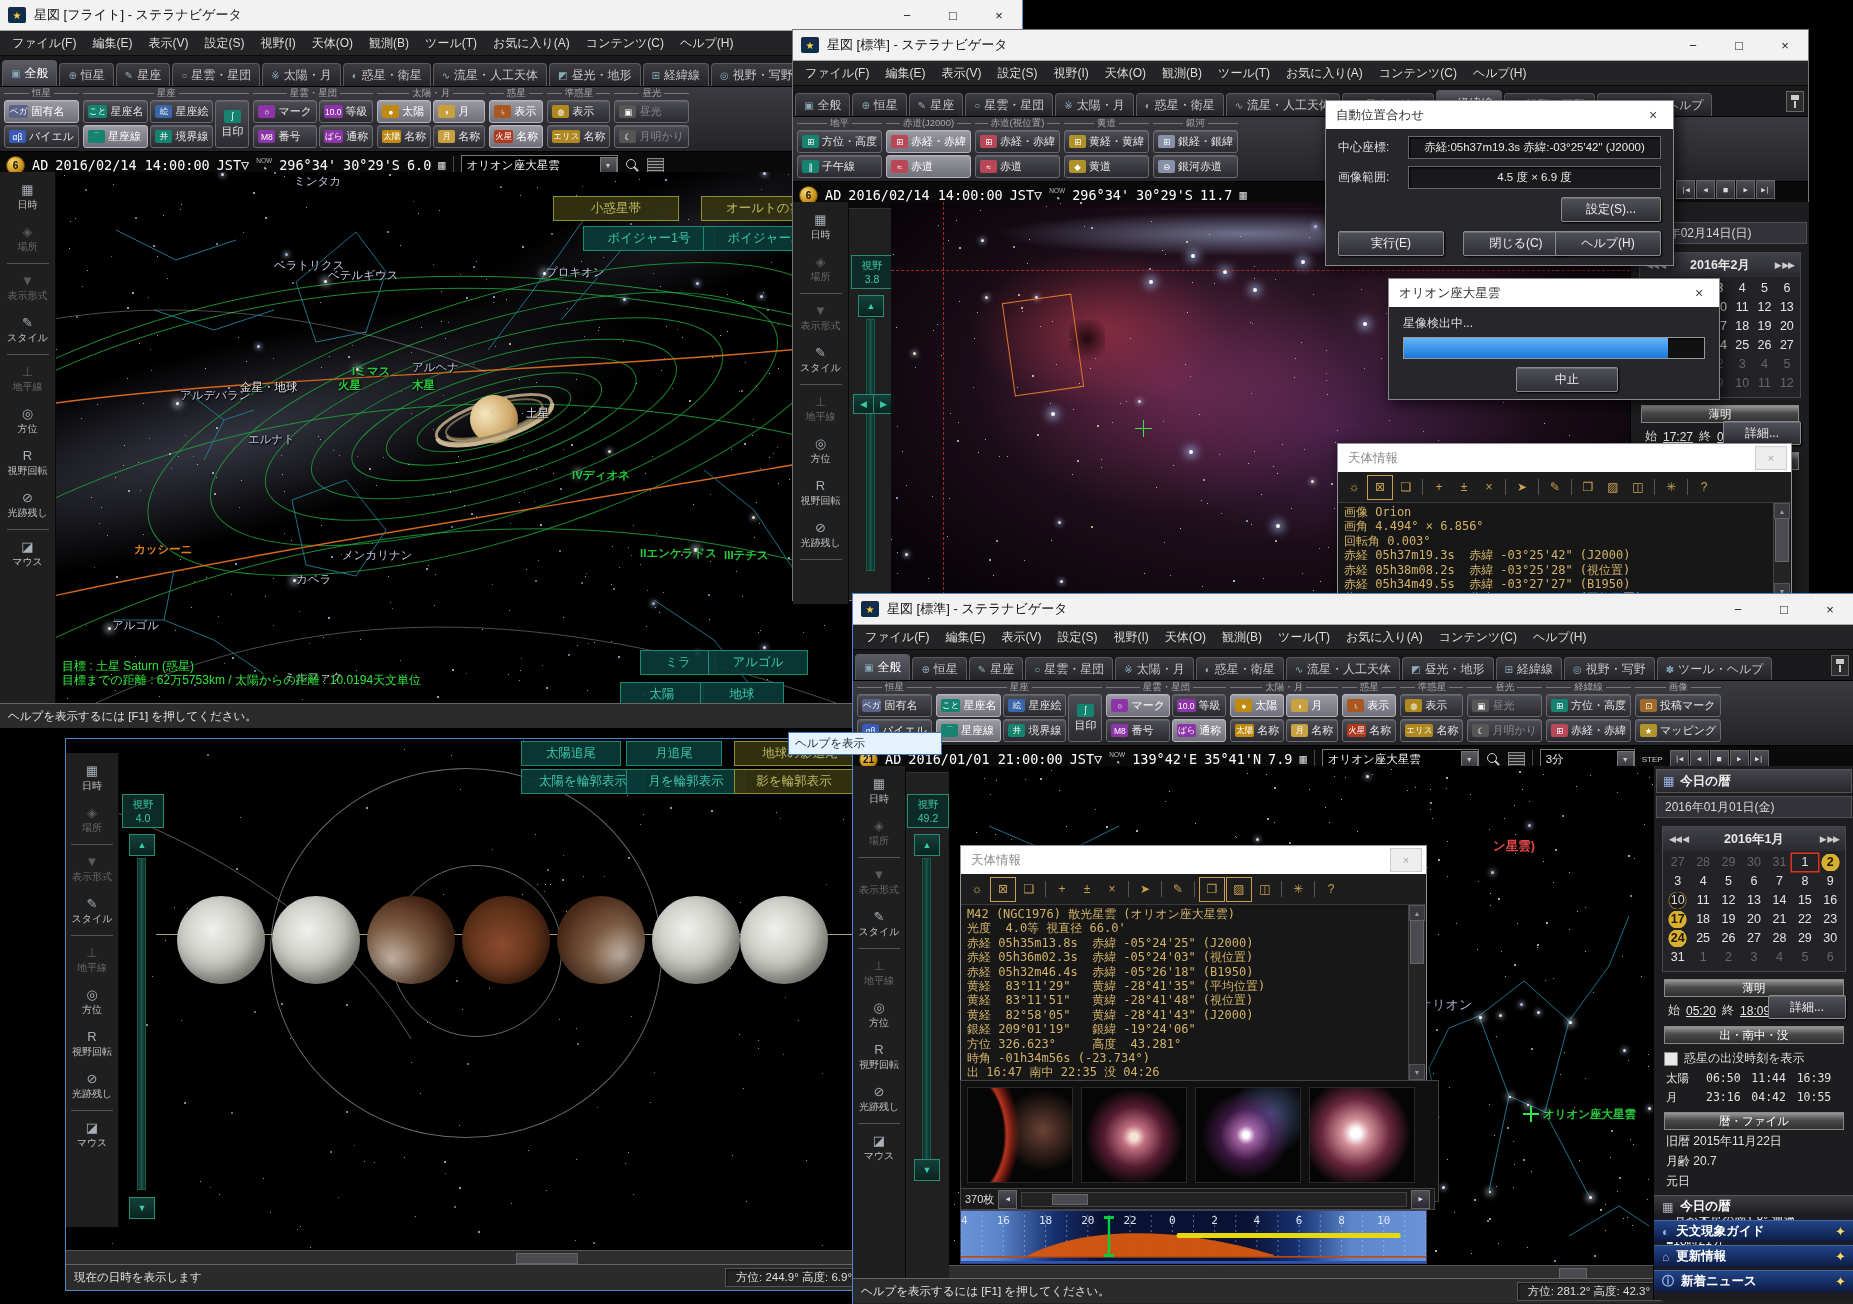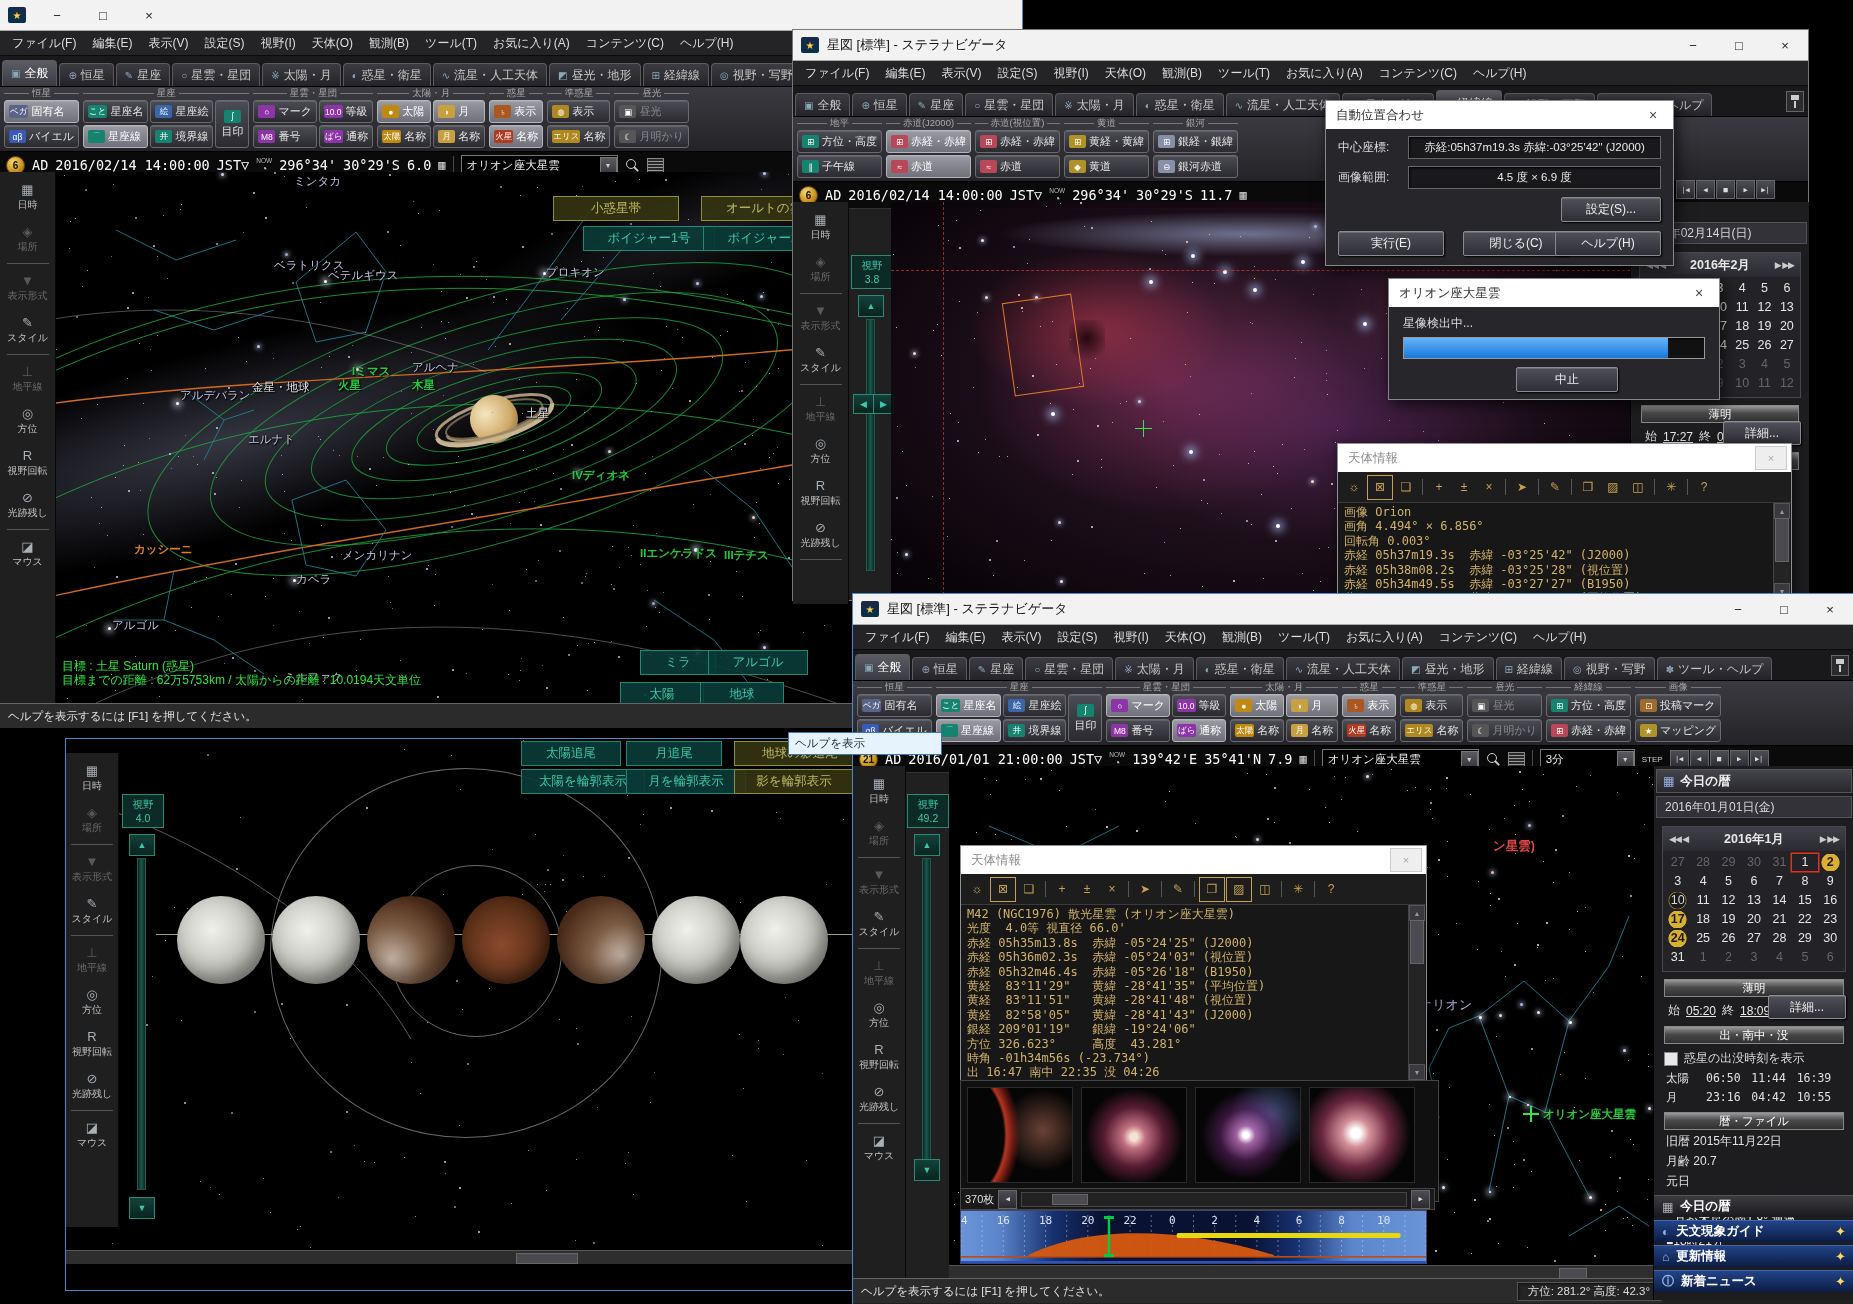--- a/index.html
+++ b/index.html
@@ -141,20 +141,21 @@
   .m-part2{background:radial-gradient(circle at 74% 68%,#c6b6a8 0%,#7c5c44 36%,#4a2a18 75%)}
   .ecl{position:absolute;border:1px solid rgba(210,210,215,.5);border-radius:50%}
   .tooltip{position:absolute;background:#e6f2fc;border:1px solid #3c78b4;color:#1a2a3a;font-size:11.5px;padding:3px 6px;white-space:nowrap;overflow:hidden;z-index:99}
 </style>
 </head>
 <body>
 
 <div class="win" id="win1" style="left:0;top:0;width:1022px;height:727px;z-index:1">
     <div class="titlebar">
       <span class="appicon">★</span>
+      <span class="wtitle">星図 [フライト] - ステラナビゲータ</span>
       <span class="tctrls">
         <span class="tctrl">−</span>
         <span class="tctrl">□</span>
         <span class="tctrl">×</span>
       </span>
     </div>
     <div class="menubar">
       <span class="mitem">ファイル(F)</span>
       <span class="mitem">編集(E)</span>
       <span class="mitem">表示(V)</span>
@@ -921,21 +922,21 @@
       <div class="slabel" style="left: 286px; top: 376px;">メンカリナン</div>
       <div class="slabel" style="left: 240px; top: 400px;">カペラ</div>
       <div class="slabel" style="left: 56px; top: 446px;">アルゴル</div>
       <div class="slabel" style="left: 228px; top: 498px;">ミルファク</div>
       <div class="slabel glabel" style="left: 282px; top: 206px;">火星</div>
       <div class="slabel glabel" style="left: 356px; top: 206px;">木星</div>
       <div class="slabel glabel" style="left: 296px; top: 192px;">Iミマス</div>
       <div class="slabel glabel" style="left: 516px; top: 296px;">IVディオネ</div>
       <div class="slabel glabel" style="left: 584px; top: 374px;">IIエンケラドス</div>
       <div class="slabel glabel" style="left: 668px; top: 376px;">IIIテチス</div>
-      <div class="slabel wlabel" style="left: 196px; top: 208px;">金星・地球</div>
+      <div class="slabel wlabel" style="left: 184px; top: 208px;">金星・地球</div>
       <div class="slabel wlabel" style="left: 470px; top: 234px;">土星</div>
       <div class="slabel olabel" style="left: 78px; top: 370px;">カッシーニ</div>
       <div class="mbtn olive" style="left: 497px; top: 24px; width: 106px;">小惑星帯</div>
       <div class="mbtn olive" style="left: 645px; top: 24px; width: 106px;">オールトの雲</div>
       <div class="mbtn teal" style="left: 527px; top: 54px; width: 112px;">ボイジャー1号</div>
       <div class="mbtn teal" style="left: 647px; top: 54px; width: 112px;">ボイジャー2号</div>
       <div class="mbtn teal" style="left: 584px; top: 478px; width: 56px;">ミラ</div>
       <div class="mbtn teal" style="left: 652px; top: 478px; width: 80px;">アルゴル</div>
       <div class="mbtn teal" style="left: 564px; top: 510px; width: 64px;">太陽</div>
       <div class="mbtn teal" style="left: 644px; top: 510px; width: 64px;">地球</div>
@@ -1748,20 +1749,24 @@
     </div>
     <div class="viewbox" style="left: 56px; top: 55px;">
       <div>視野</div>
       <div>4.0</div>
     </div>
     <div class="sbtn" style="left: 63px; top: 95px;">▲</div>
     <div class="strack" style="left: 71px; top: 119px; width: 7px; height: 330px;"></div>
     <div class="sbtn" style="left: 63px; top: 458px;">▼</div>
     <div style="left: 0px; top: 511px; width: 789px; height: 13px; position: absolute; background: rgb(46, 46, 46); border-top: 1px solid rgb(85, 85, 85);">
       <div class="hthumb" style="left: 450px; top: 2px; width: 60px;"></div>
+    </div>
+    <div class="statusbar" style="left: 0px; top: 525px; width: 789px; height: 25px;">
+      <span>現在の日時を表示します</span>
+      <span class="stbox">方位: 244.9°  高度:  6.9°</span>
     </div>
   </div>
 <div class="win" id="win3" style="left:853px;top:594px;width:1000px;height:710px;z-index:4">
     <div class="titlebar">
       <span class="appicon">★</span>
       <span class="wtitle">星図 [標準] - ステラナビゲータ</span>
       <span class="tctrls">
         <span class="tctrl">−</span>
         <span class="tctrl">□</span>
         <span class="tctrl">×</span>

